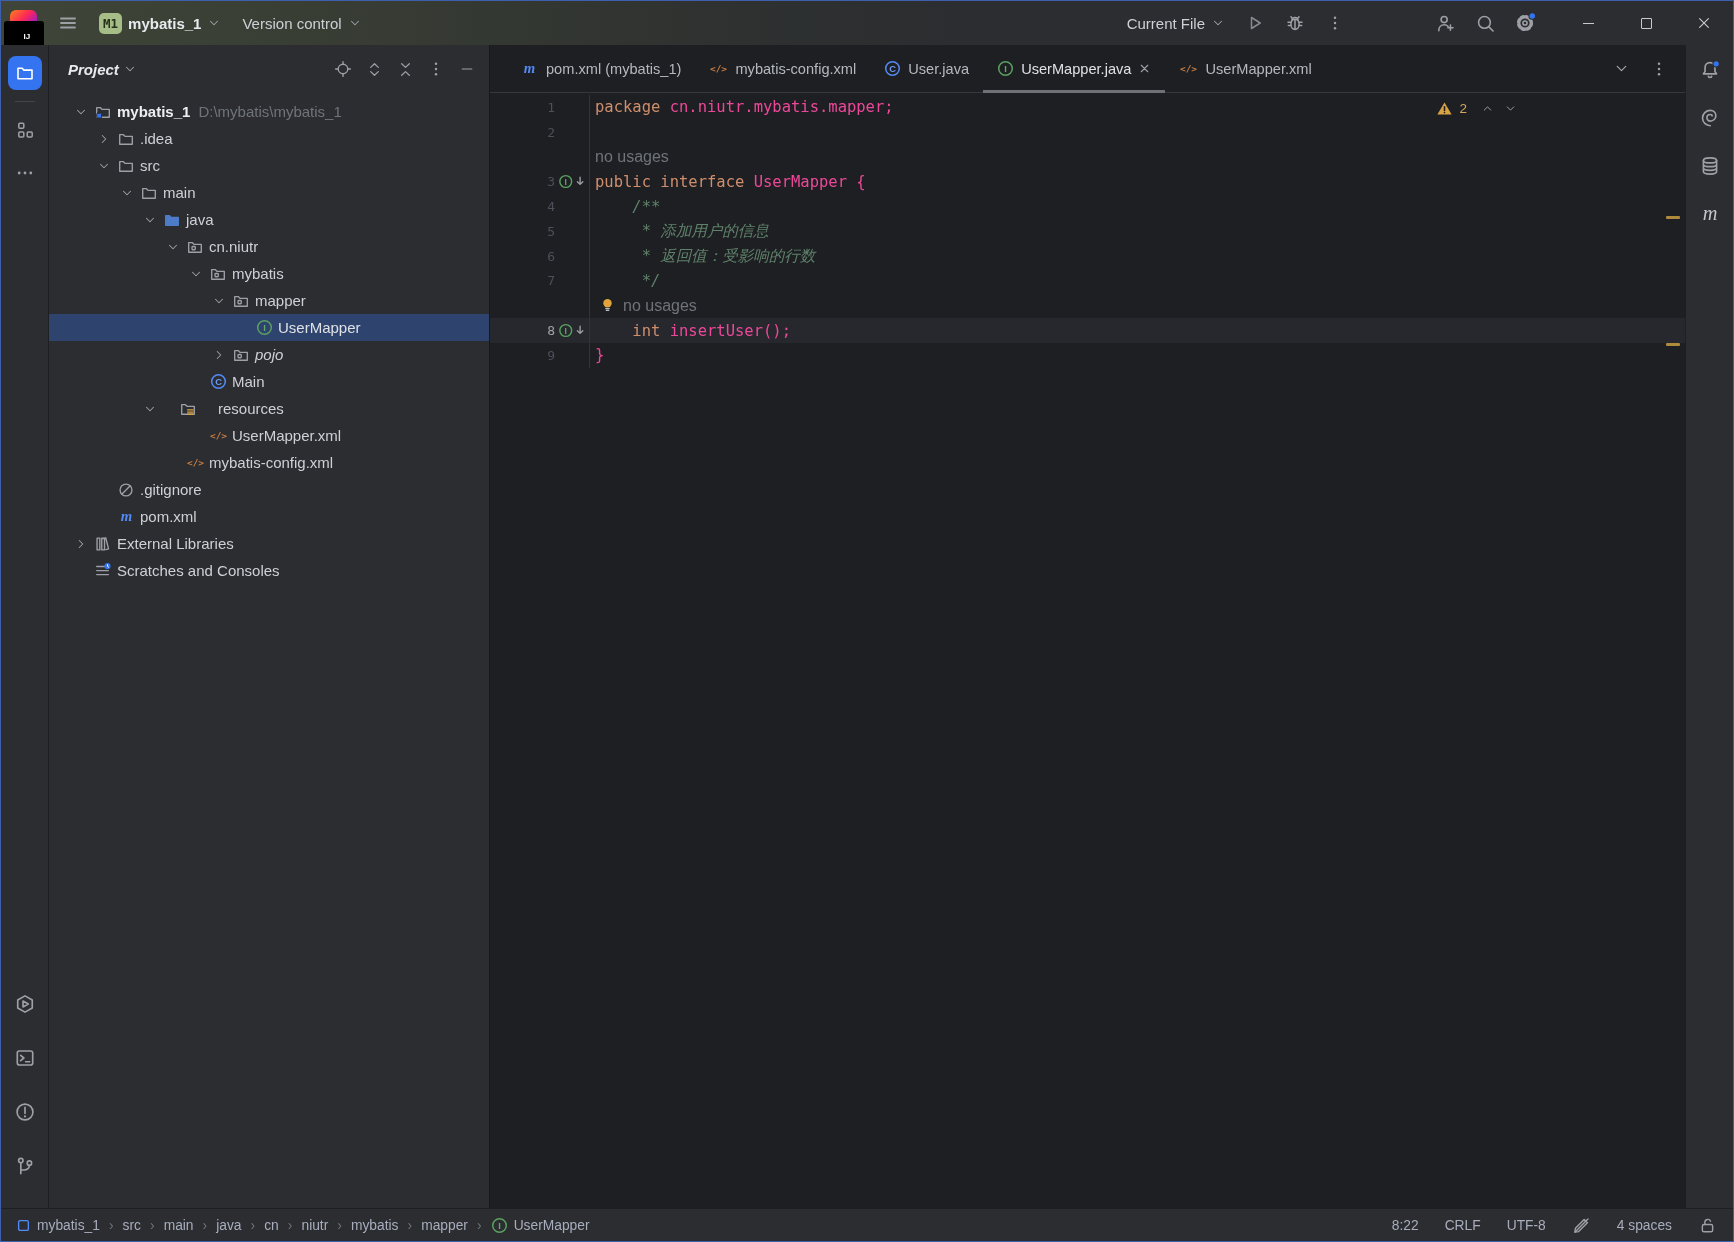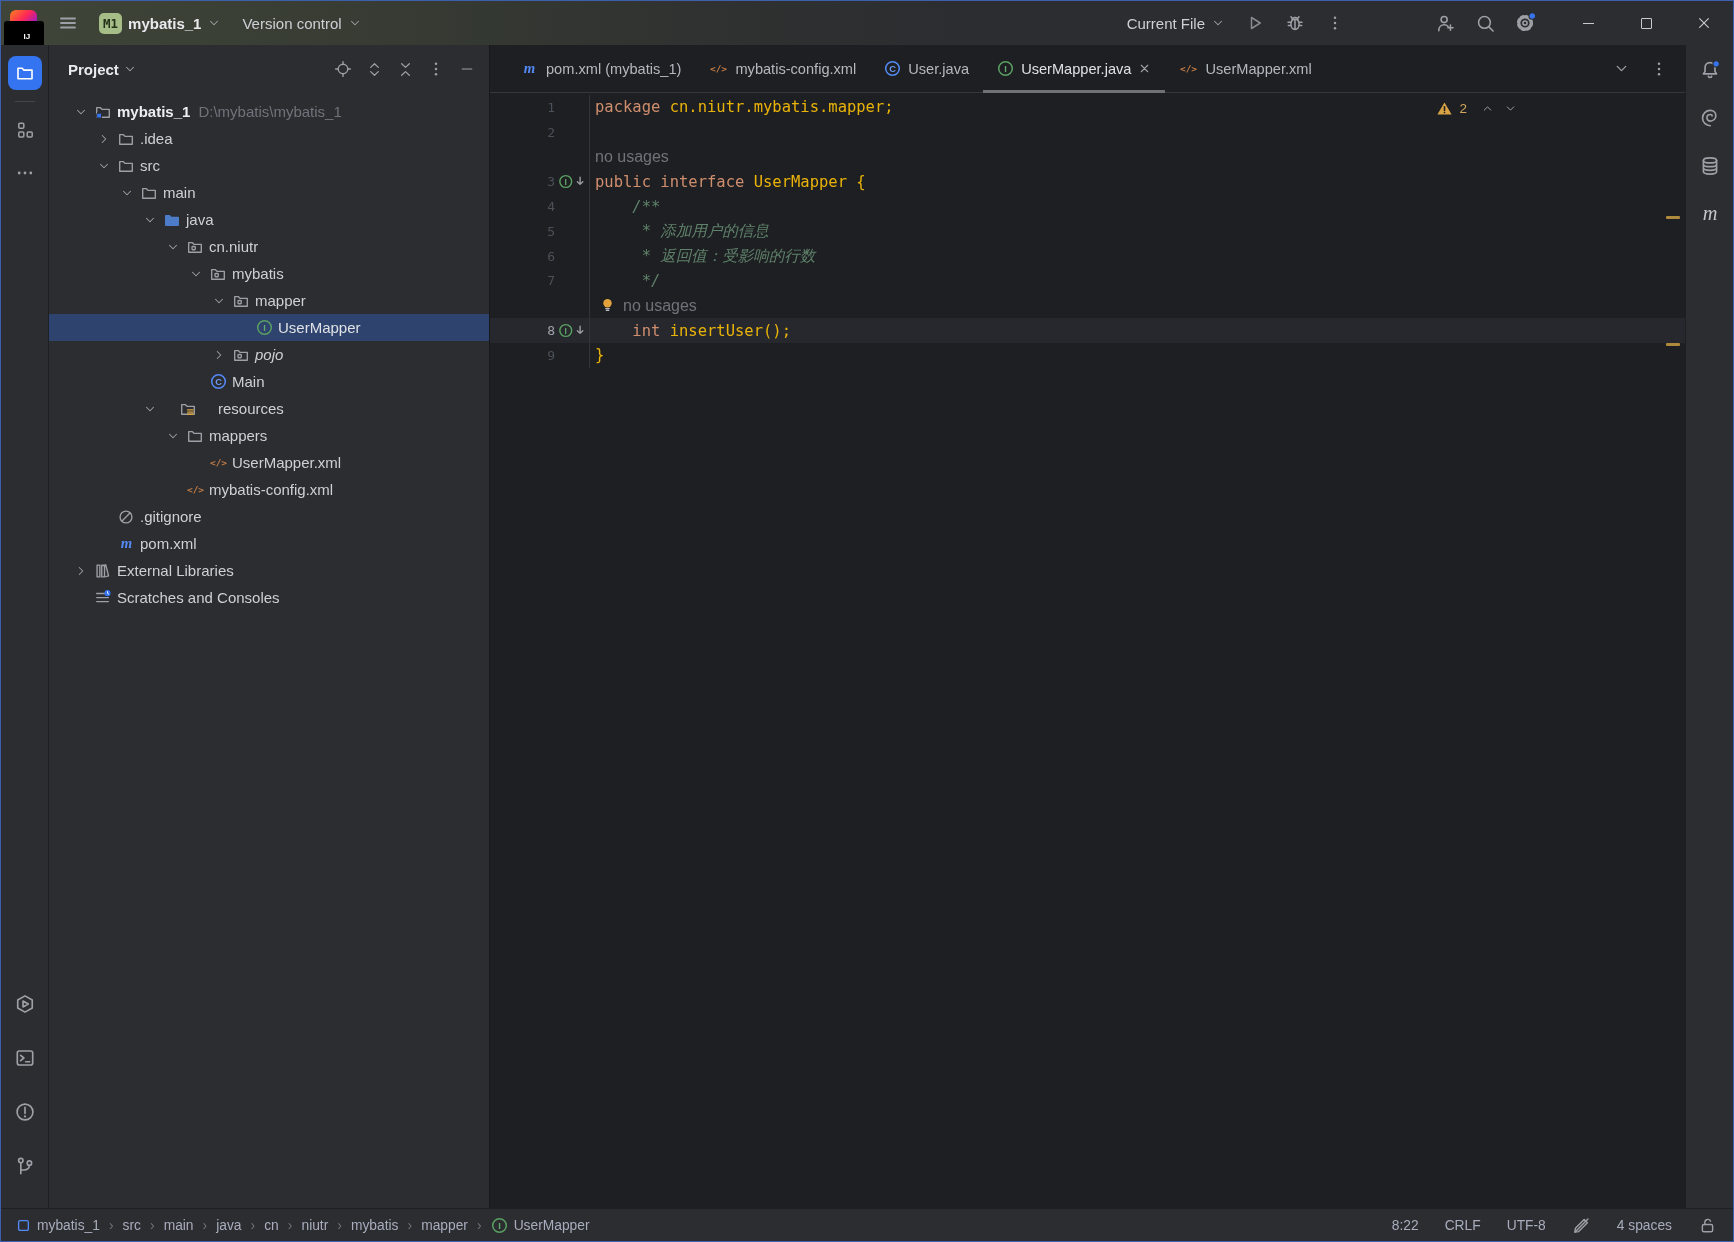--- a/index.html
+++ b/index.html
@@ -36,21 +36,21 @@
   .stripe { width:48px; flex:none; background:#2b2d30; display:flex; flex-direction:column; align-items:center; }
   .stripe.left { border-right:1px solid #1e1f22; padding-top:11px; }
   .stripe.right { border-left:1px solid #1e1f22; padding-top:13px; gap:24px; }
   .stripe-ico { width:34px; height:34px; display:flex; align-items:center; justify-content:center; border-radius:8px; margin-bottom:9px; }
   .stripe-ico.active { background:#3574f0; }
   .stripe-div { width:20px; border-top:1px solid #43454a; margin:2px 0 11px 0; }
   .stripe-bottom { margin-top:auto; display:flex; flex-direction:column; align-items:center; gap:11px; padding-bottom:16px; }
 
   
   .project-panel { width:441px; flex:none; background:#2b2d30; display:flex; flex-direction:column; border-right:1px solid #17181b; }
-  .pp-header { height:48px; flex:none; display:flex; align-items:center; padding:0 10px 0 19px; }
+  .pp-header { height:48px; flex:none; display:flex; align-items:center; padding:0 10px 0 19px;font-style:italic; }
   .pp-title { font-weight:600; color:#e8eaee; display:flex; align-items:center; gap:4px; }
   .pp-actions { margin-left:auto; display:flex; align-items:center; gap:7px; }
   .pp-act { width:24px; height:24px; display:flex; align-items:center; justify-content:center; border-radius:5px; }
   .tree { flex:1; overflow:hidden; padding-top:5px; }
   .trow { height:27px; display:flex; align-items:center; white-space:nowrap; color:#ced0d6; }
   .trow.selected { background:#2e436e; color:#dfe1e5; }
   .tchev { width:23px; flex:none; display:flex; align-items:center; justify-content:center; }
   .ticon18 { width:22px; flex:none; display:flex; align-items:center; justify-content:center; }
   .tlbl { padding-left:3px; }
   .tlbl.bold { font-weight:700; color:#eceef2; }
@@ -66,21 +66,21 @@
   .tabbar-right { margin-left:auto; display:flex; align-items:center; gap:14px; padding-right:14px; }
 
   .editor-body { flex:1; position:relative; padding-top:2px; font-family:"DejaVu Sans Mono","Liberation Mono",monospace; }
   .crow { height:24.8px; display:flex; align-items:center; }
   .crow.current { background:#26282e; }
   .gut { width:100px; flex:none; align-self:stretch; display:flex; align-items:center; border-right:1px solid #313438; }
   .lnum { flex:1; text-align:right; font-size:13px; color:#4b5059; }
   .crow.current .lnum { color:#a1a3ab; }
   .gicon { width:34px; flex:none; display:flex; align-items:center; justify-content:center; }
   .codeline { padding-left:5px; white-space:pre; font-size:15.5px; color:#bcbec4; display:flex; align-items:center; }
-  .kw { color:#cf8e6d; } .txt { color:#eab308; }
+  .kw { color:#cf8e6d; } .txt { color:#ec4899; }
   .doc { color:#5f826b; font-style:italic; }
   .inlay-text { font-family:"Liberation Sans",sans-serif; font-size:16px; color:#6f737a; }
   .bulb { display:flex; align-items:center; margin-left:10px; margin-right:8px; }
   .inspect { position:absolute; top:7px; right:168px; display:flex; align-items:center; gap:6px; }
   .inspect .cnt { color:#d3a85e; font-family:"Liberation Sans",sans-serif; font-size:13.5px; }
   .inspect .nav { display:flex; align-items:center; gap:10px; margin-left:8px; }
   .mark { position:absolute; right:5px; width:14px; height:3px; background:#b08a3c; border-radius:1px; }
 
   
   .statusbar { height:33px; flex:none; background:#2b2d30; border-top:1px solid #1e1f22;
@@ -498,35 +498,20 @@
               </span>
             </span>
             <span class="ticon18">
               <svg width="18" height="18" viewBox="0 0 20 20" fill="none" stroke="#9da0a6" stroke-width="1.5" stroke-linecap="round" stroke-linejoin="round">
                 <path d="M3,5.2 h4.2 l1.7,1.9 H17 V15.8 H3 Z"></path>
                 <path d="M9.6,11 h6 M9.6,13.4 h6 M9.6,15.8 h6" stroke="#d9a343" stroke-width="1.5"></path>
               </svg>
             </span>
             <span class="tlbl">resources</span>
           </div>
-          <div class="trow" style="padding-left: 112px;">
-            <span class="tchev">
-              <span>
-                <svg width="14" height="14" viewBox="0 0 20 20" fill="none" stroke="#9da0a6" stroke-width="1.5" stroke-linecap="round" stroke-linejoin="round">
-                  <polyline points="5,7.5 10,12.5 15,7.5"></polyline>
-                </svg>
-              </span>
-            </span>
-            <span class="ticon18">
-              <svg width="18" height="18" viewBox="0 0 20 20" fill="none" stroke="#9da0a6" stroke-width="1.5" stroke-linecap="round" stroke-linejoin="round">
-                <path d="M3,5.2 h4.2 l1.7,1.9 H17 V15.8 H3 Z"></path>
-              </svg>
-            </span>
-            <span class="tlbl">mappers</span>
-          </div>
           <div class="trow" style="padding-left: 135px;">
             <span class="tchev"></span>
             <span class="ticon18">
               <svg width="19" height="19" viewBox="0 0 20 20">
                 <text x="10" y="13.8" text-anchor="middle" font-size="10" font-weight="bold" font-family="DejaVu Sans Mono,monospace" fill="#c77d45">&lt;/&gt;</text>
               </svg>
             </span>
             <span class="tlbl">UserMapper.xml</span>
           </div>
           <div class="trow" style="padding-left: 112px;">

